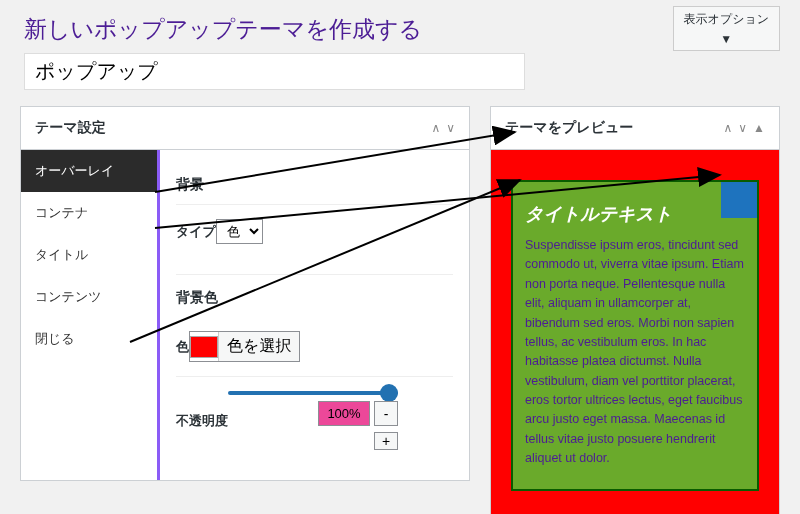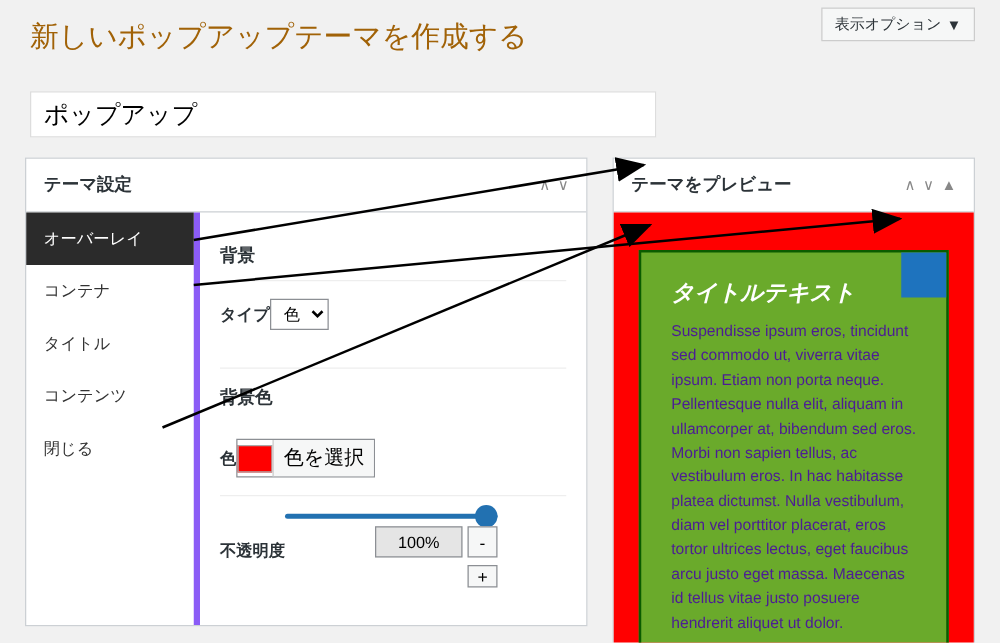--- a/index.html
+++ b/index.html
@@ -1,51 +1,51 @@
 <!DOCTYPE html>
 <html><head>
 <meta charset="utf-8">
 <style>
   * { box-sizing: border-box; margin: 0; padding: 0; }
   body { font-family: -apple-system, BlinkMacSystemFont, "Segoe UI", "Hiragino Sans", Meiryo, sans-serif; background: #f1f1f1; color: #2c3338; font-size: 13px; width: 800px; height: 514px; overflow: hidden; position: relative; }
   .wrap { padding: 0 20px; }
   .top-right { position: absolute; top: 6px; right: 20px; }
-  .btn { background: #f6f7f7; border: 1px solid #ccc; padding: 4px 10px; font-size: 12px; cursor: pointer; display: inline-flex; align-items: center; gap: 4px; color:#2c3338;}
-  .page-title { font-size: 23px; font-weight: 400; color: #a16207; margin: 14px 0 28px 4px; }
+  .btn { background: #f6f7f7; border: 1px solid #ccc; padding: 4px 10px; font-size: 12px; cursor: pointer; display: inline-flex; align-items: center; gap: 4px; color:#2c3338;flex-direction:column;}
+  .page-title { font-size: 23px; font-weight: 400; color: #4c1d95; margin: 14px 0 8px 4px; }
   .title-input { width: 501px; font-size: 20px; padding: 6px 10px; border: 1px solid #ddd; background: #fff; margin-left:4px;}
   .columns { display: flex; gap: 20px; margin-top: 16px; align-items: flex-start; }
   .left-col { width: 450px; }
   .right-col { width: 290px; }
   .panel { background: #fff; border: 1px solid #ccd0d4; margin-bottom: 16px; }
   .panel-head { display: flex; align-items: center; justify-content: space-between; padding: 12px 14px; border-bottom: 1px solid #ccd0d4; }
   .panel-head h2 { font-size: 14px; font-weight: 700; }
   .panel-head .icons { display:flex; gap:6px; color:#888; font-size:12px;}
   .theme-body { display: flex; }
-  .tabs { width: 139px; border-right: 5px solid #8b5cf6; }
+  .tabs { width: 139px; border-right: 3px solid #8b5cf6; }
   .tab { padding: 12px 14px; font-size: 13px; cursor: pointer; color: #333; }
   .tab.active { background: #2b2b2b; color: #fff; }
   .tab-content { flex: 1; padding: 10px 16px 16px 16px; }
   .group-title { font-weight: 700; font-size: 14px; margin: 16px 0 10px; }
   .field-row { display:flex; align-items:center; justify-content:flex-start; padding: 14px 0; border-top:1px solid #eee;}
   .field-row:first-of-type{border-top:0;}
   .field-row label { font-weight:700; font-size:13px; }
   select.wp { border:1px solid #8c8f94; padding:3px 6px; font-size:13px; background:#fff; }
   .color-box { width:28px; height:22px; border:1px solid #aaa; display:inline-block; vertical-align:middle; }
   .color-red { background:#ff0000; }
   .colorpick-wrap{display:flex; align-items:center; border:1px solid #8c8f94;}
   .colorpick-wrap button{border:none;border-left:1px solid #ccc;background:#f6f7f7;padding:4px 8px;font-size:16px;cursor:pointer;}
   .slider-wrap{display:flex;flex-direction:column;align-items:flex-end;gap:6px;width:170px;}
   .range{width:170px;appearance:none;height:4px;background:#2271b1;border-radius:2px;}
   .range::-webkit-slider-thumb{appearance:none;width:18px;height:18px;border-radius:50%;background:#2271b1;}
   .num-row{display:flex;gap:4px;}
-  .num-input{width:70px;text-align:center;border:1px solid #8c8f94;background:#e5e5e5;padding:4px 2px;font-size:13px;}
+  .num-input{width:52px;text-align:center;border:1px solid #8c8f94;background:#ec4899;padding:4px 2px;font-size:13px;}
   .step-btn{width:24px;border:1px solid #8c8f94;background:#f6f7f7;font-size:14px;cursor:pointer;}
   
   .preview-canvas{background:#ff0000;padding:30px 20px 20px 20px;min-height:400px;position:relative;}
-  .popup{background:#6aaa2b;border:2px solid #0a5c00;padding:20px 24px;color:#fff;position:relative;}
+  .popup{background:#6aaa2b;border:2px solid #0a5c00;padding:20px 12px;color:#fff;position:relative;}
   .popup-close{position:absolute;top:0;right:0;width:36px;height:36px;background:#1e73be;}
   .popup-title{font-weight:700;font-size:18px;margin-bottom:10px;font-style:italic;color:#fff;}
   .popup-text{font-size:12.5px;line-height:1.55;color:#4c1d95;}
   svg.arrows{position:absolute;left:0;top:0;pointer-events:none;}
 </style>
 </head>
 <body>
 
 <div class="top-right">
   <button class="btn">

